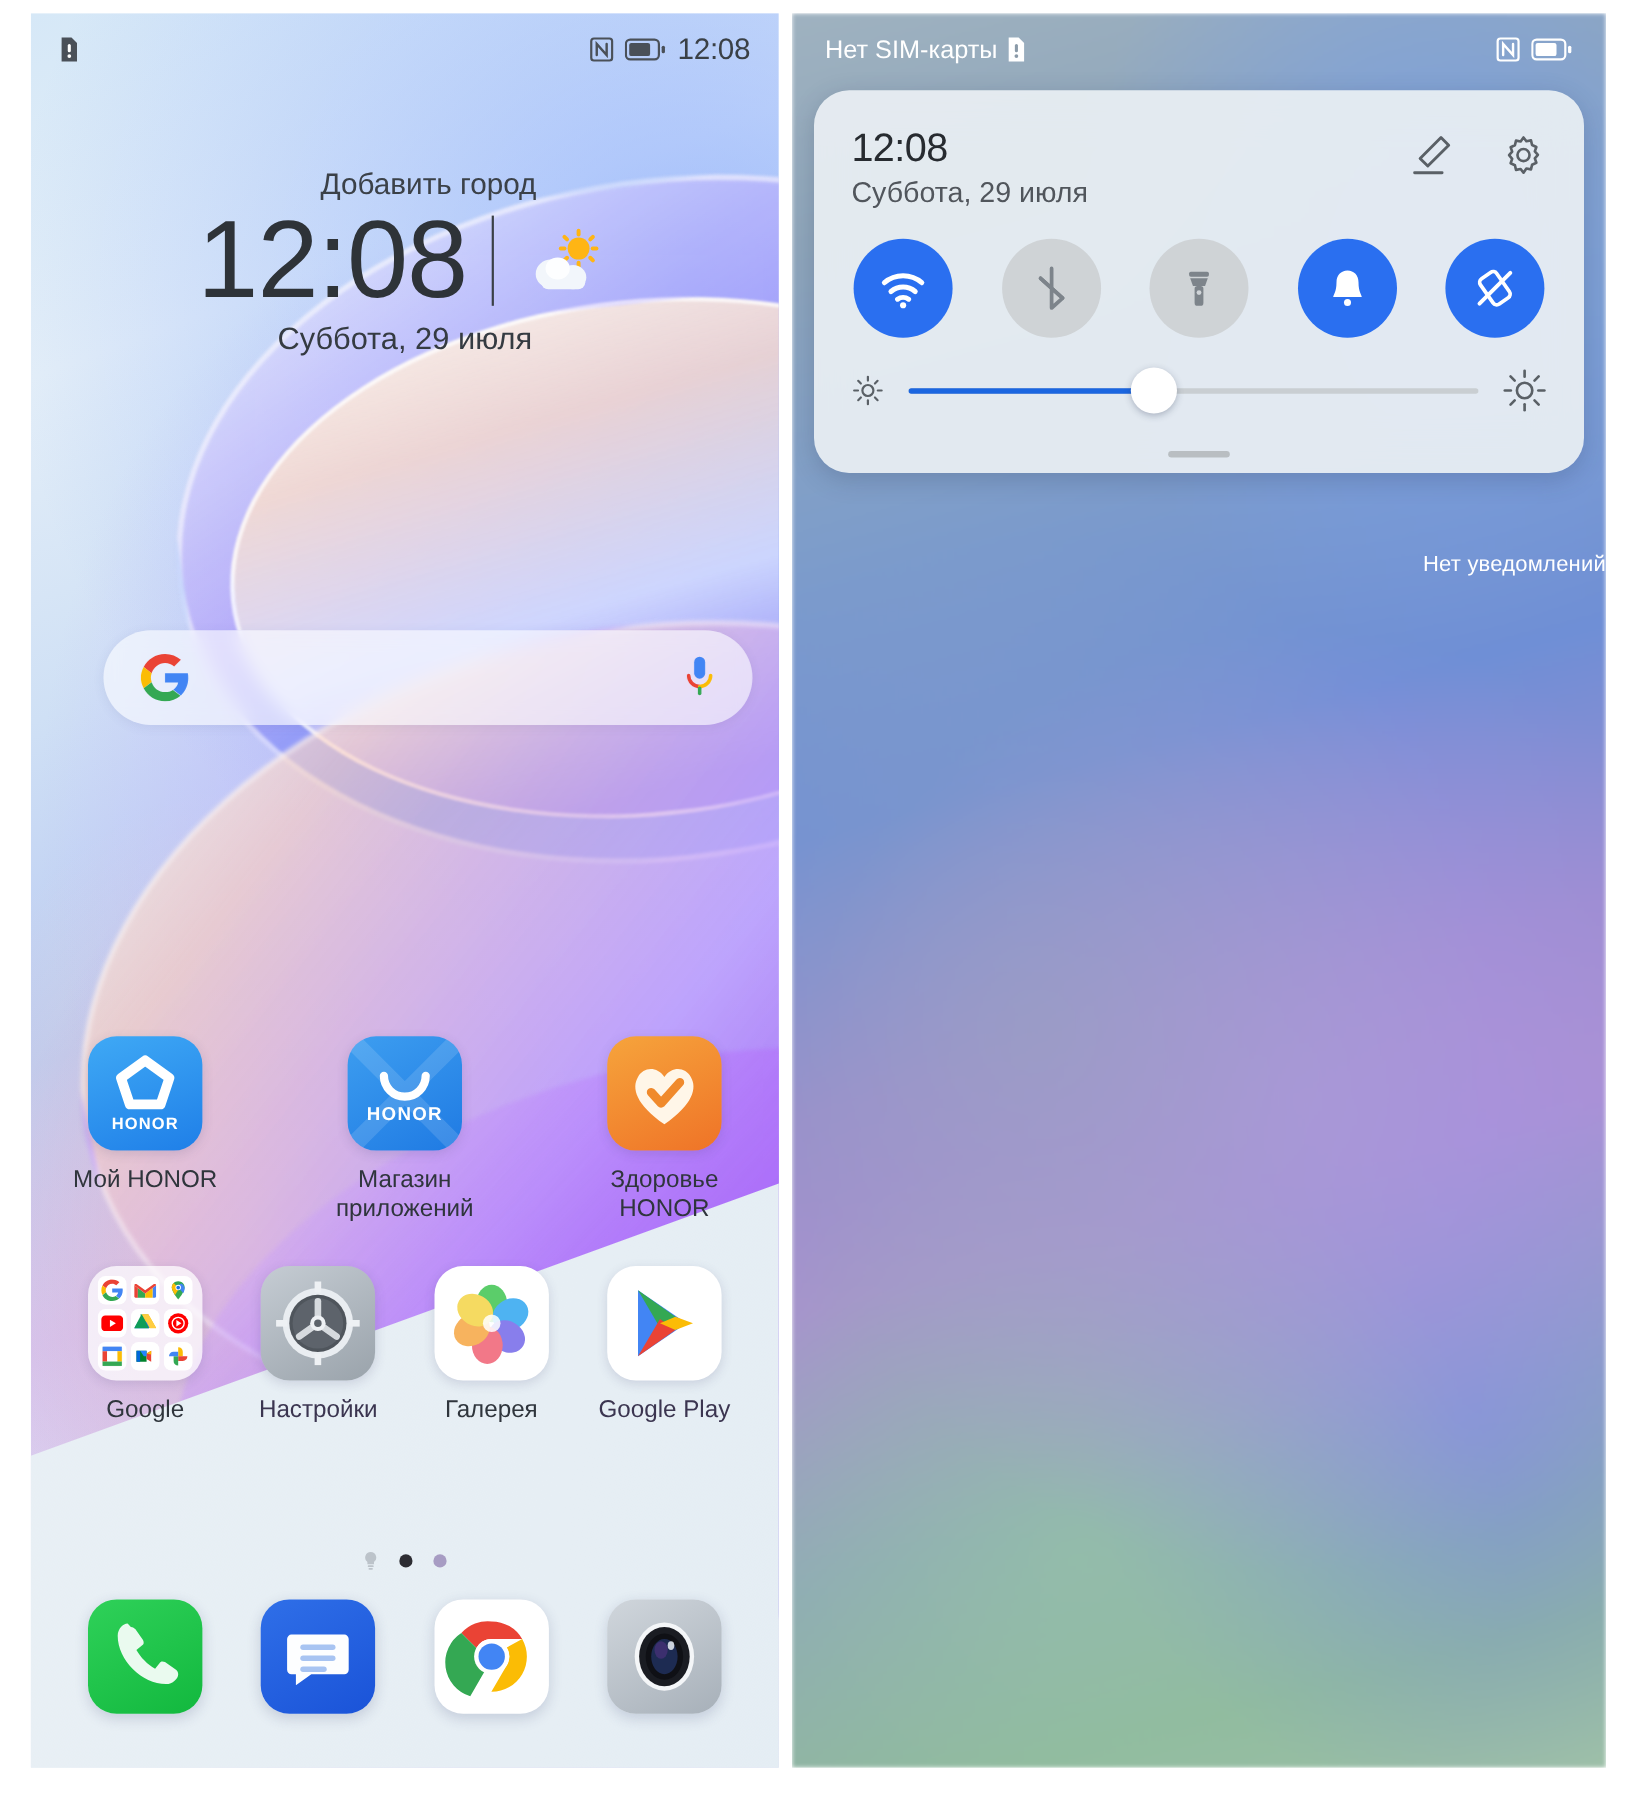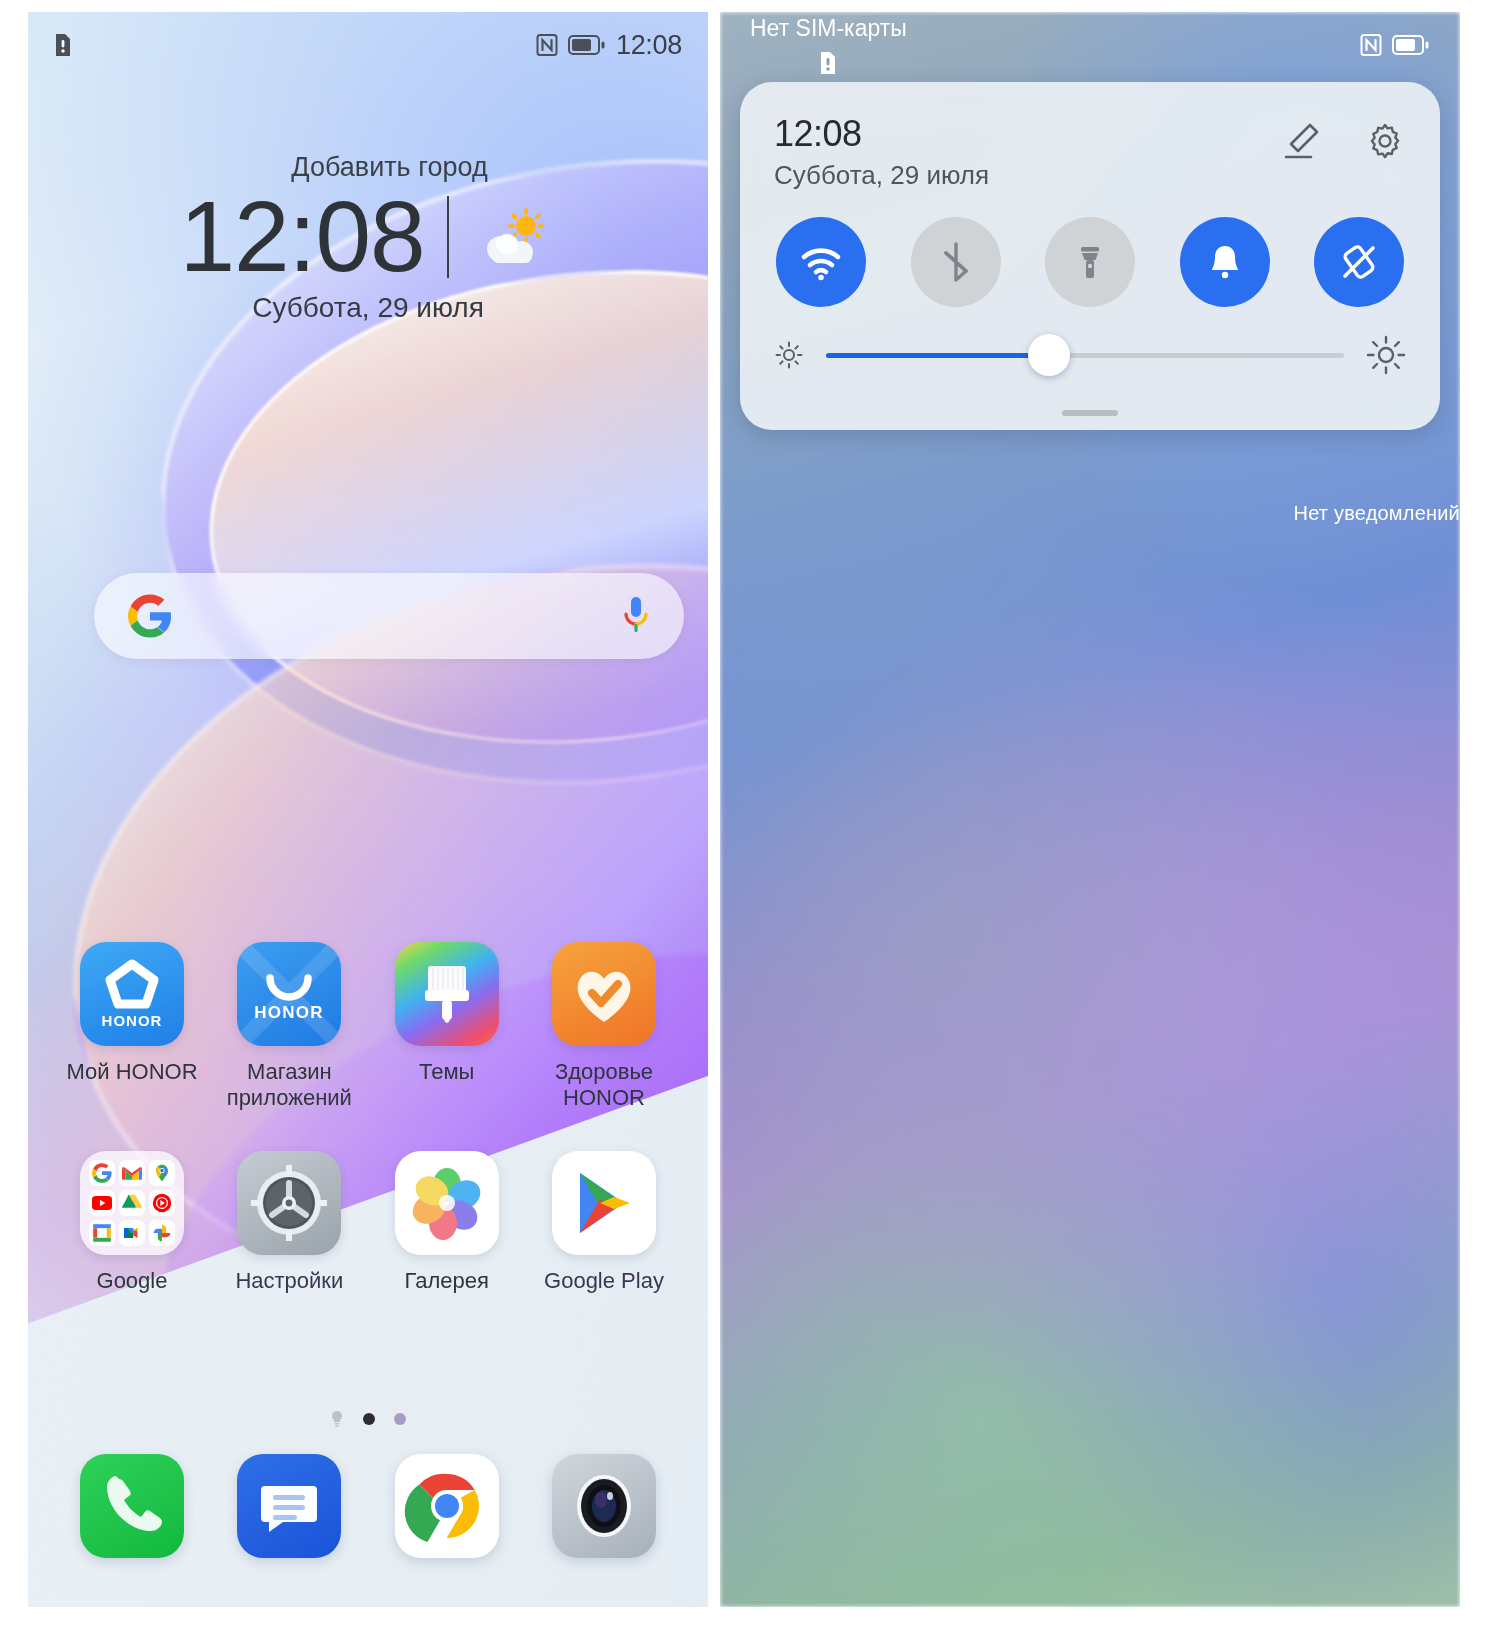--- a/index.html
+++ b/index.html
@@ -83,21 +83,21 @@
     filter: blur(.4px);
   }
 
   .statusbar {
     position: absolute; top: 0; left: 0; right: 0;
     height: 66px;
     display: flex; align-items: center;
     padding: 0 26px;
     z-index: 30;
   }
-  .sb-left { display: flex; align-items: center; gap: 8px; flex-direction: column; }
+  .sb-left { display: flex; align-items: center; gap: 8px; }
   .sb-right { margin-left: auto; display: flex; align-items: center; gap: 10px; }
   .sb-time { font-size: 27px; font-weight: 500; color: #3a4046; letter-spacing: -.3px; }
 
   .icon-sim { width: 18px; height: 26px; display:block; }
   .icon-nfc { width: 22px; height: 26px; display:block; }
   .icon-batt { width: 38px; height: 24px; display:block; }
 
   
   .clock-widget {
     position: absolute; top: 140px; left: 0; right: 0;
@@ -368,40 +368,20 @@
           <div class="app-icon" style="background:linear-gradient(150deg,#3d9ef0,#1f7ae3);">
             <svg viewBox="0 0 104 104" style="width:104px;height:104px;">
               <path d="M0 0 L52 52 L104 0 M0 104 L52 52 L104 104" stroke="rgba(255,255,255,.13)" stroke-width="16" fill="none"></path>
               <path d="M33 36 a19 19 0 0 0 38 0" fill="none" stroke="#fff" stroke-width="7.5" stroke-linecap="round"></path>
               <text x="52" y="76" font-size="17" font-family="Liberation Sans, sans-serif" fill="#fff" text-anchor="middle" font-weight="bold" letter-spacing="1.2">HONOR</text>
             </svg>
           </div>
           <div class="app-label">Магазин приложений</div>
         </div>
 
-        <div class="app-cell">
-          <div class="app-icon" style="background:linear-gradient(150deg,#f3d84a 0%,#6fd96b 18%,#3fb2f0 42%,#8a6cf0 62%,#ef4d6e 86%,#f06f4d 100%);">
-            <svg viewBox="0 0 104 104" style="width:104px;height:104px;">
-              <rect x="33" y="24" width="38" height="26" rx="3" fill="#fdfdff"></rect>
-              <g stroke="#dfe3ea" stroke-width="1">
-                <line x1="38" y1="25" x2="38" y2="50"></line>
-                  <line x1="43" y1="25" x2="43" y2="50"></line>
-                <line x1="48" y1="25" x2="48" y2="50"></line>
-                  <line x1="53" y1="25" x2="53" y2="50"></line>
-                <line x1="58" y1="25" x2="58" y2="50"></line>
-                  <line x1="63" y1="25" x2="63" y2="50"></line>
-                <line x1="68" y1="25" x2="68" y2="50"></line>
-              </g>
-              <rect x="30" y="48" width="44" height="11" rx="3" fill="#fff"></rect>
-              <rect x="47" y="58" width="10" height="20" rx="4" fill="#fdfdff"></rect>
-              <path d="M49 78 q3 6 6 0" fill="#fdfdff"></path>
-            </svg>
-          </div>
-          <div class="app-label">Темы</div>
-        </div>
 
         <div class="app-cell">
           <div class="app-icon" style="background:linear-gradient(155deg,#f6a43c,#ef7327);">
             <svg viewBox="0 0 104 104" style="width:104px;height:104px;">
               <path d="M52 80 C26 62 22 47 28 37 C33 28 45 27 52 37 C59 27 71 28 76 37 C82 47 78 62 52 80 Z" fill="#fff6e8"></path>
               <path d="M40 51 l9 10 17-19" fill="none" stroke="#f08a2c" stroke-width="8" stroke-linecap="round" stroke-linejoin="round"></path>
             </svg>
           </div>
           <div class="app-label">Здоровье HONOR</div>
         </div>

